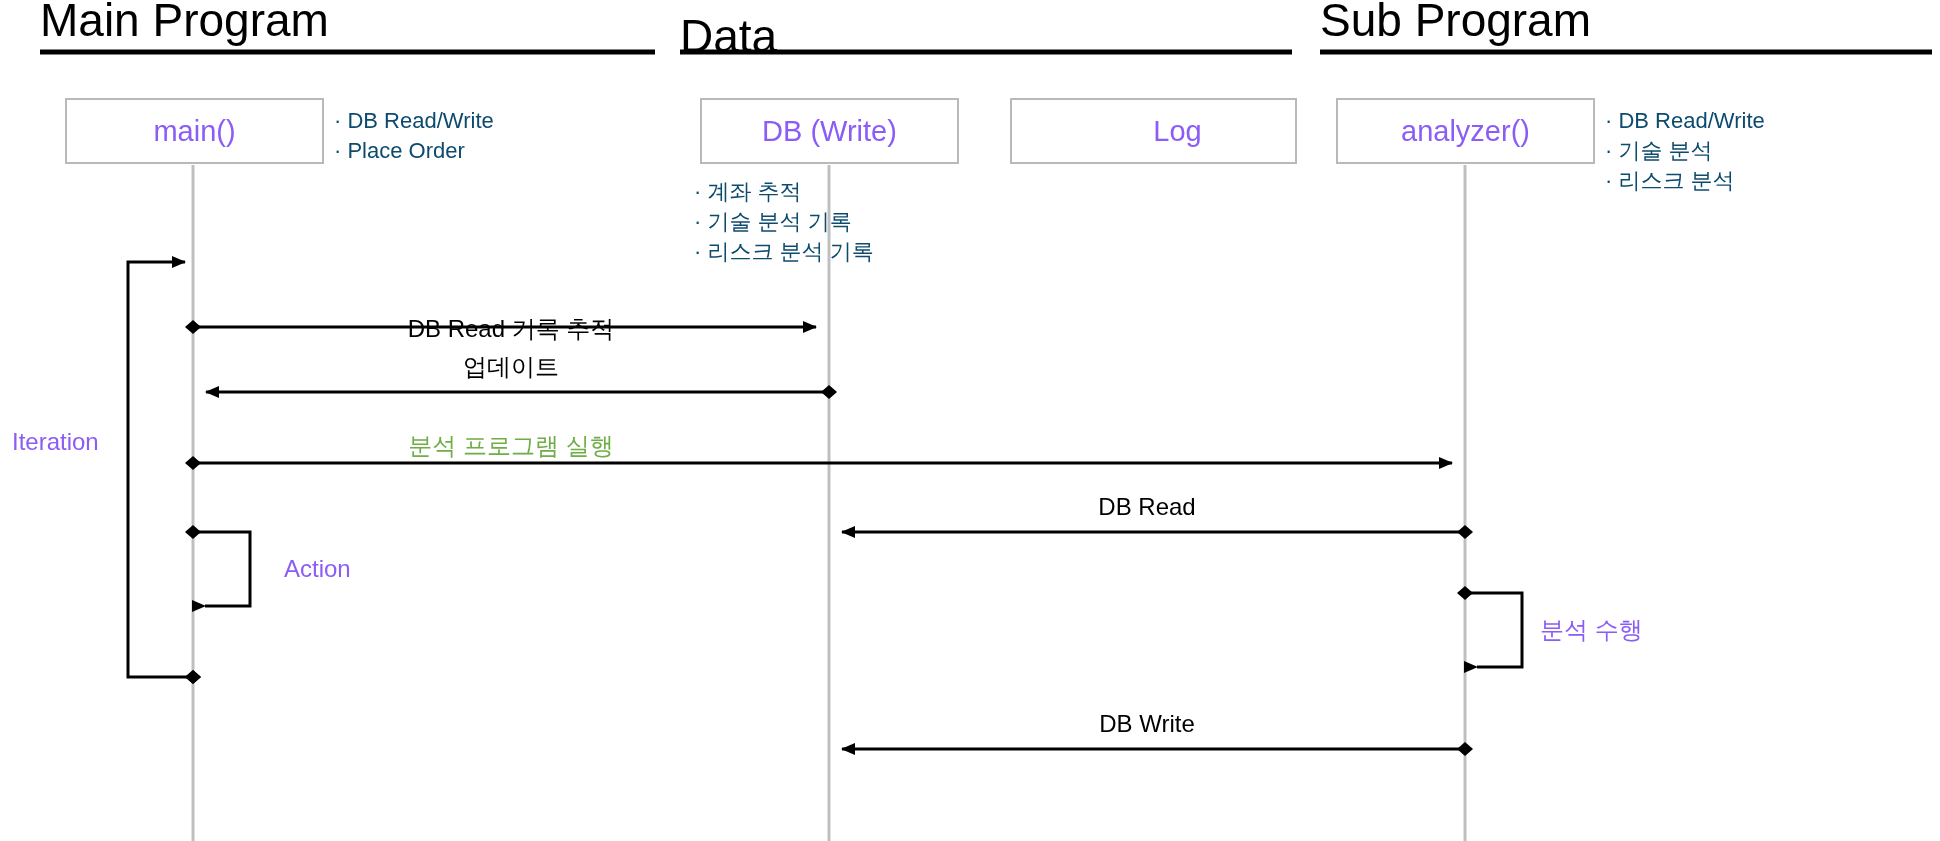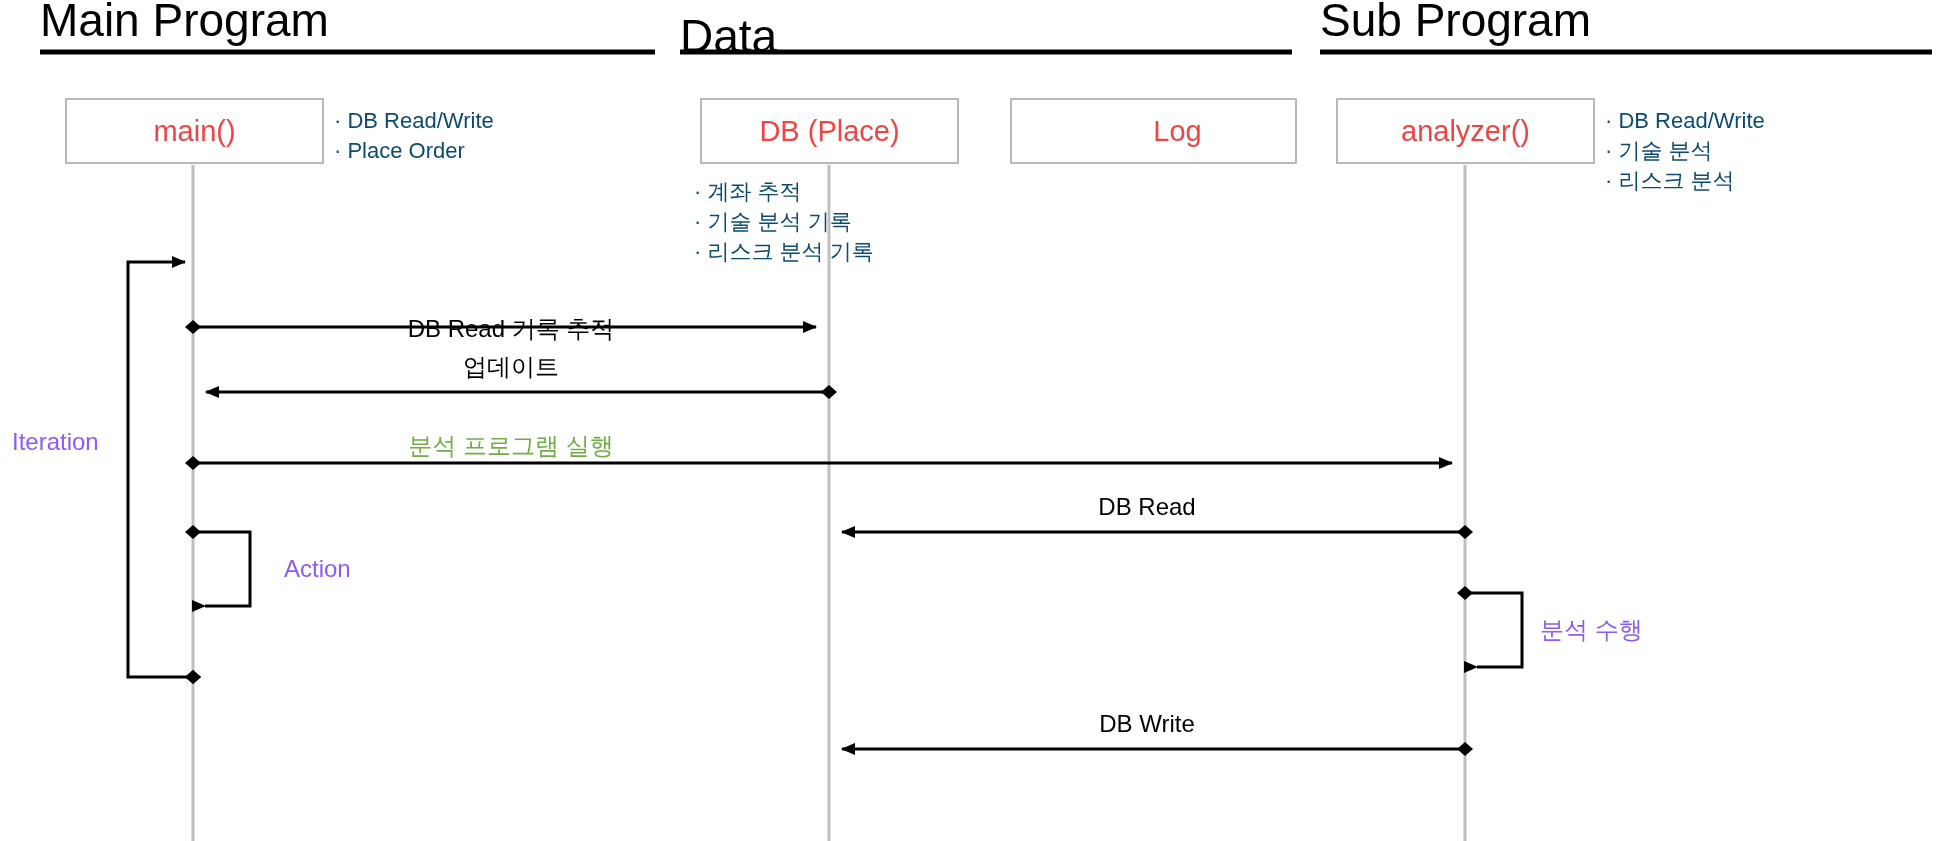--- a/index.html
+++ b/index.html
@@ -35,21 +35,21 @@
   }
   .actor-box {
     position: absolute;
     box-sizing: border-box;
     border: 2px solid #b9b9b9;
     background: #ffffff;
     display: flex;
     align-items: center;
     justify-content: center;
     font-size: 29px;
-    color: #ef4444;
+    color: #8b5cf6;
     white-space: nowrap;
   }
   .note {
     position: absolute;
     font-size: 22px;
     line-height: 30px;
     color: #0c4a6e;
     white-space: nowrap;
   }
   .msg-label {
@@ -145,21 +145,21 @@
       <line x1="842" y1="749" x2="1462" y2="749" stroke="#000000" stroke-width="3" marker-start="url(#arrow-left-blk)"></line>
       <path d="M1465,742 L1473,749 L1465,756 L1457,749 z" fill="#000000"></path>
     </g>
   </svg>
 
   <div class="lane-title" style="left:40px; top:0px; width:615px;">Main Program</div>
   <div class="lane-title" style="left:680px; top:0px; width:612px;margin-top:16px;">Data</div>
   <div class="lane-title" style="left:1320px; top:0px; width:612px;">Sub Program</div>
 
   <div class="actor-box" style="left:65px; top:98px; width:259px; height:66px;">main()</div>
-  <div class="actor-box" style="left:700px; top:98px; width:259px; height:66px;">DB (Place)</div>
+  <div class="actor-box" style="left:700px; top:98px; width:259px; height:66px;">DB (Write)</div>
   <div class="actor-box" style="left:1010px; top:98px; width:287px; height:66px;padding-left:48px;">Log</div>
   <div class="actor-box" style="left:1336px; top:98px; width:259px; height:66px;">analyzer()</div>
 
   <div class="note" style="left:334px; top:106px;">
     <div>· DB Read/Write</div>
     <div>· Place Order</div>
   </div>
 
   <div class="note" style="left:694px; top:177px;">
     <div>· 계좌 추적</div>

